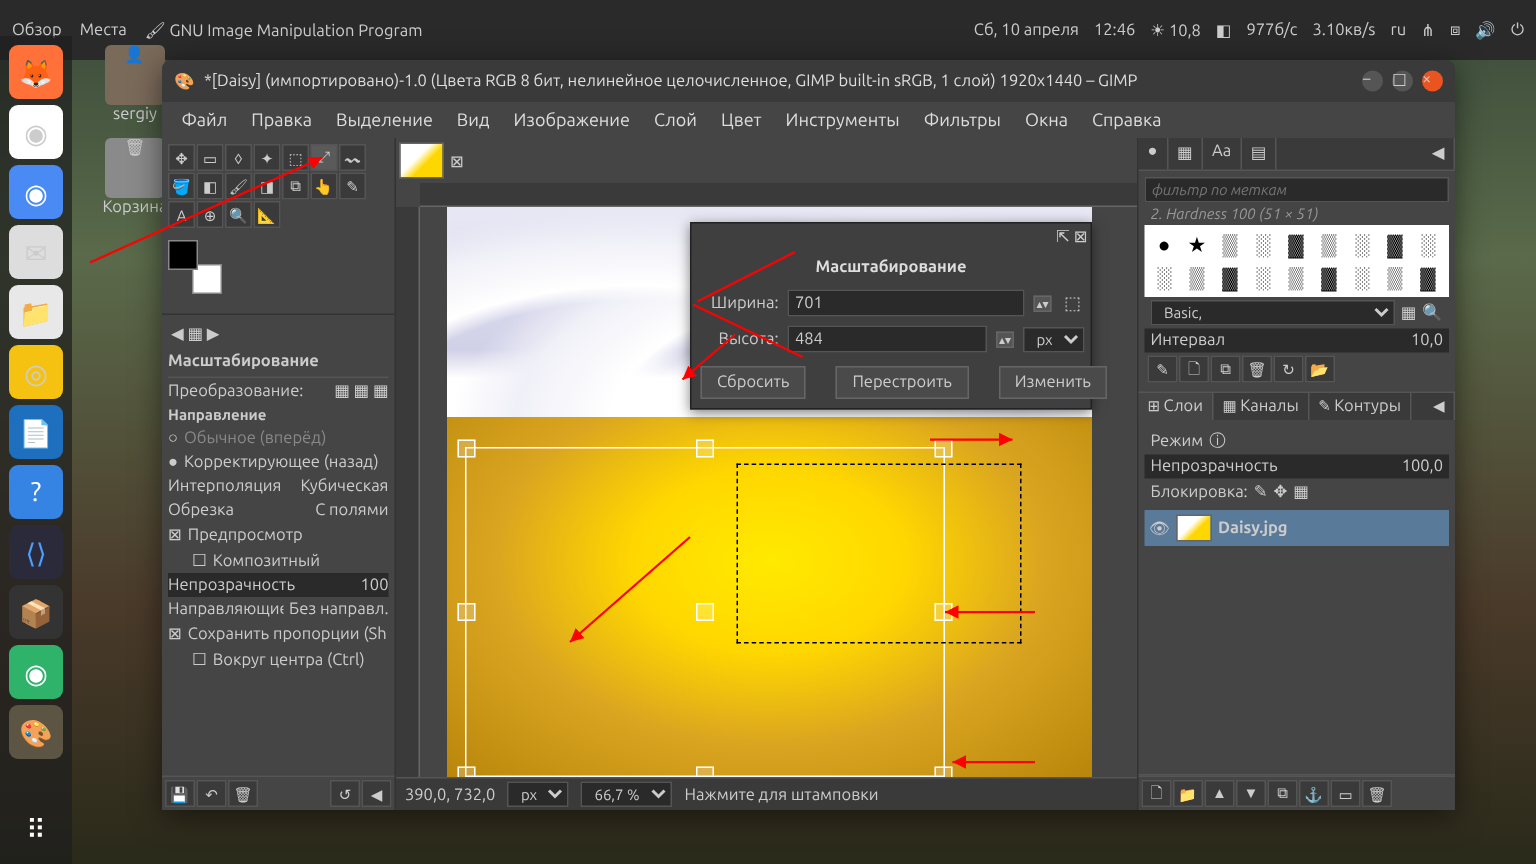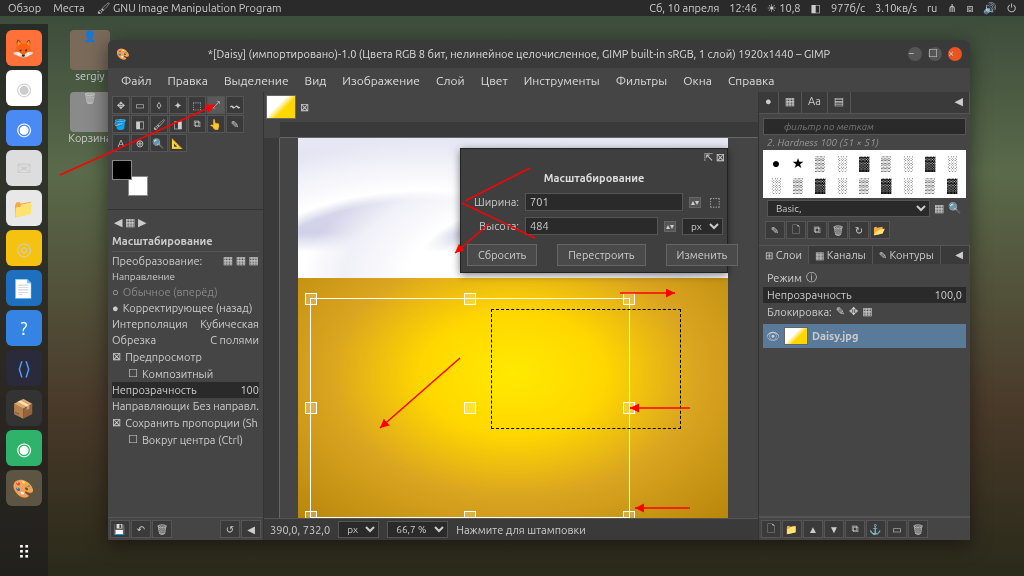--- a/index.html
+++ b/index.html
@@ -1,26 +1,26 @@
 <!DOCTYPE html>
 <html><head>
 <meta charset="utf-8">
 <style>
 *{margin:0;padding:0;box-sizing:border-box;font-family:Ubuntu,Arial,sans-serif;font-size:11px;color:#ccc}
 body{width:1024px;height:576px;background:linear-gradient(180deg,#3a4a3a 0%,#5a6a4a 30%,#4a3a2a 70%,#2a2a1a 100%);overflow:hidden;position:relative}
-.topbar{height:16px;background:#2a2a2a;display:flex;align-items:center;padding:0 8px;gap:12px;color:#ddd;font-size:12px}
+.topbar{height:40px;background:#2a2a2a;display:flex;align-items:center;padding:0 8px;gap:12px;color:#ddd;font-size:12px}
 .topbar .right{margin-left:auto;display:flex;gap:10px;align-items:center}
 .dock{position:absolute;left:0;top:24px;width:48px;height:552px;background:rgba(30,30,30,0.7);display:flex;flex-direction:column;align-items:center;padding-top:6px;gap:4px}
 .dock-icon{width:36px;height:36px;border-radius:6px;display:flex;align-items:center;justify-content:center;font-size:18px}
 .desktop-icons{position:absolute;left:60px;top:30px}
 .desktop-icon{text-align:center;margin-bottom:10px;width:60px}
 .desktop-icon .ic{width:40px;height:40px;margin:0 auto;background:#555;border-radius:4px}
 .gimp{position:absolute;left:108px;top:40px;width:862px;height:500px;background:#454545;border-radius:6px 6px 0 0;box-shadow:0 4px 20px rgba(0,0,0,0.5);display:flex;flex-direction:column}
 .titlebar{height:28px;background:#3a3a3a;display:flex;align-items:center;padding:0 8px;border-radius:6px 6px 0 0}
-.titlebar .title{flex:1;text-align:center;font-size:11px;color:#ddd}
+.titlebar .title{flex:1;text-align:left;font-size:11px;color:#ddd}
 .win-btn{width:14px;height:14px;border-radius:50%;margin-left:6px}
 .menubar{height:24px;background:#454545;display:flex;align-items:center;padding:0 6px;gap:2px}
 .menubar span{padding:3px 7px;font-size:12px;color:#ddd}
 .main{flex:1;display:flex;overflow:hidden}
 .left-dock{width:156px;background:#454545;border-right:1px solid #333;display:flex;flex-direction:column}
 .toolbox{padding:4px;display:flex;flex-wrap:wrap;gap:1px}
 .tool{width:18px;height:18px;background:#3a3a3a;border:1px solid #555;display:flex;align-items:center;justify-content:center;font-size:10px}
 .tool.active{background:#5a5a5a}
 .fgbg{position:relative;width:36px;height:36px;margin:4px}
 .fgbg .fg{position:absolute;width:20px;height:20px;background:#000;border:1px solid #888;top:0;left:0}
@@ -50,21 +50,21 @@
 .dlg-btns{display:flex;gap:20px;padding:6px;justify-content:flex-start}
 .dlg-btn{padding:4px 10px;background:#4a4a4a;border:1px solid #666;font-size:11px}
 .statusbar{height:22px;background:#3a3a3a;display:flex;align-items:center;padding:0 6px;gap:8px;font-size:11px;border-top:1px solid #555}
 .right-dock{width:212px;background:#454545;border-left:1px solid #333;display:flex;flex-direction:column}
 .rd-tabs{height:22px;display:flex;background:#3a3a3a;border-bottom:1px solid #555}
 .rd-tab{padding:3px 6px;font-size:11px;border-right:1px solid #555}
 .rd-sec{padding:4px;border-bottom:1px solid #555}
 .brush-info{font-size:10px;font-style:italic;color:#999;padding:2px 4px}
 .brushes{display:flex;flex-wrap:wrap;gap:0;background:#fff;padding:2px}
 .brush{width:22px;height:22px;display:flex;align-items:center;justify-content:center;color:#000;font-size:14px}
-.filter-inp{width:100%;background:#2a2a2a;border:1px solid #555;padding:2px 20px;font-style:italic;color:#888;font-size:10px}
+.filter-inp{width:100%;background:#2a2a2a;border:1px solid #555;padding:2px 4px;font-style:italic;color:#888;font-size:10px}
 .layer-tabs{display:flex;background:#3a3a3a}
 .layer-tab{padding:3px 6px;font-size:10px;border-right:1px solid #555}
 .layer-row{display:flex;align-items:center;padding:3px;gap:4px}
 .layer-thumb{width:24px;height:18px;background:linear-gradient(135deg,#fff 40%,#ffd700 60%);border:1px solid #666}
 .prop-row{display:flex;align-items:center;padding:2px 4px;gap:4px;font-size:10px}
 .select{background:#2a2a2a;border:1px solid #555;padding:1px 4px;font-size:10px;color:#ccc}
 .arrow{position:absolute;pointer-events:none}
 .spin{width:12px;background:#555;border:1px solid #666;font-size:8px;text-align:center}
 .chain{width:16px;text-align:center;font-size:12px}
 .small-btns{display:flex;gap:1px;padding:2px}
@@ -167,21 +167,21 @@
           <div class="fg"></div>
         </div>
       <div style="height:10px;border-bottom:1px solid #333"></div>
       <div class="tool-options">
         <div style="padding:2px">◀ ▦ ▶</div>
         <div class="hdr">Масштабирование</div>
         <div class="opt-row">
             <span class="opt-label">Преобразование:</span>
             <span>▦ ▦ ▦</span>
           </div>
-        <div class="opt-row" style="font-weight:normal">Направление</div>
+        <div class="opt-row" style="font-weight:bold">Направление</div>
         <div class="opt-row">
             <span>○</span>
             <span class="opt-label" style="color:#888">Обычное (вперёд)</span>
           </div>
         <div class="opt-row">
             <span>●</span>
             <span class="opt-label">Корректирующее (назад)</span>
           </div>
         <div class="opt-row">
             <span class="opt-label">Интерполяция</span>
@@ -325,20 +325,24 @@
             <div class="brush">▓</div>
             <div class="brush">░</div>
             <div class="brush">▒</div>
             <div class="brush">▓</div>
         </div>
         <div class="prop-row">
             <select class="select" style="flex:1"><option>Basic,</option></select>
             <span>▦</span>
             <span>🔍</span>
           </div>
+        <div class="prop-row" style="background:#2a2a2a">
+            <span style="flex:1">Интервал</span>
+            <span>10,0</span>
+          </div>
         <div class="small-btns">
           <div class="sb">✎</div>
           <div class="sb">🗋</div>
           <div class="sb">⧉</div>
           <div class="sb">🗑</div>
           <div class="sb">↻</div>
           <div class="sb">📂</div>
         </div>
       </div>
       <div class="layer-tabs">

